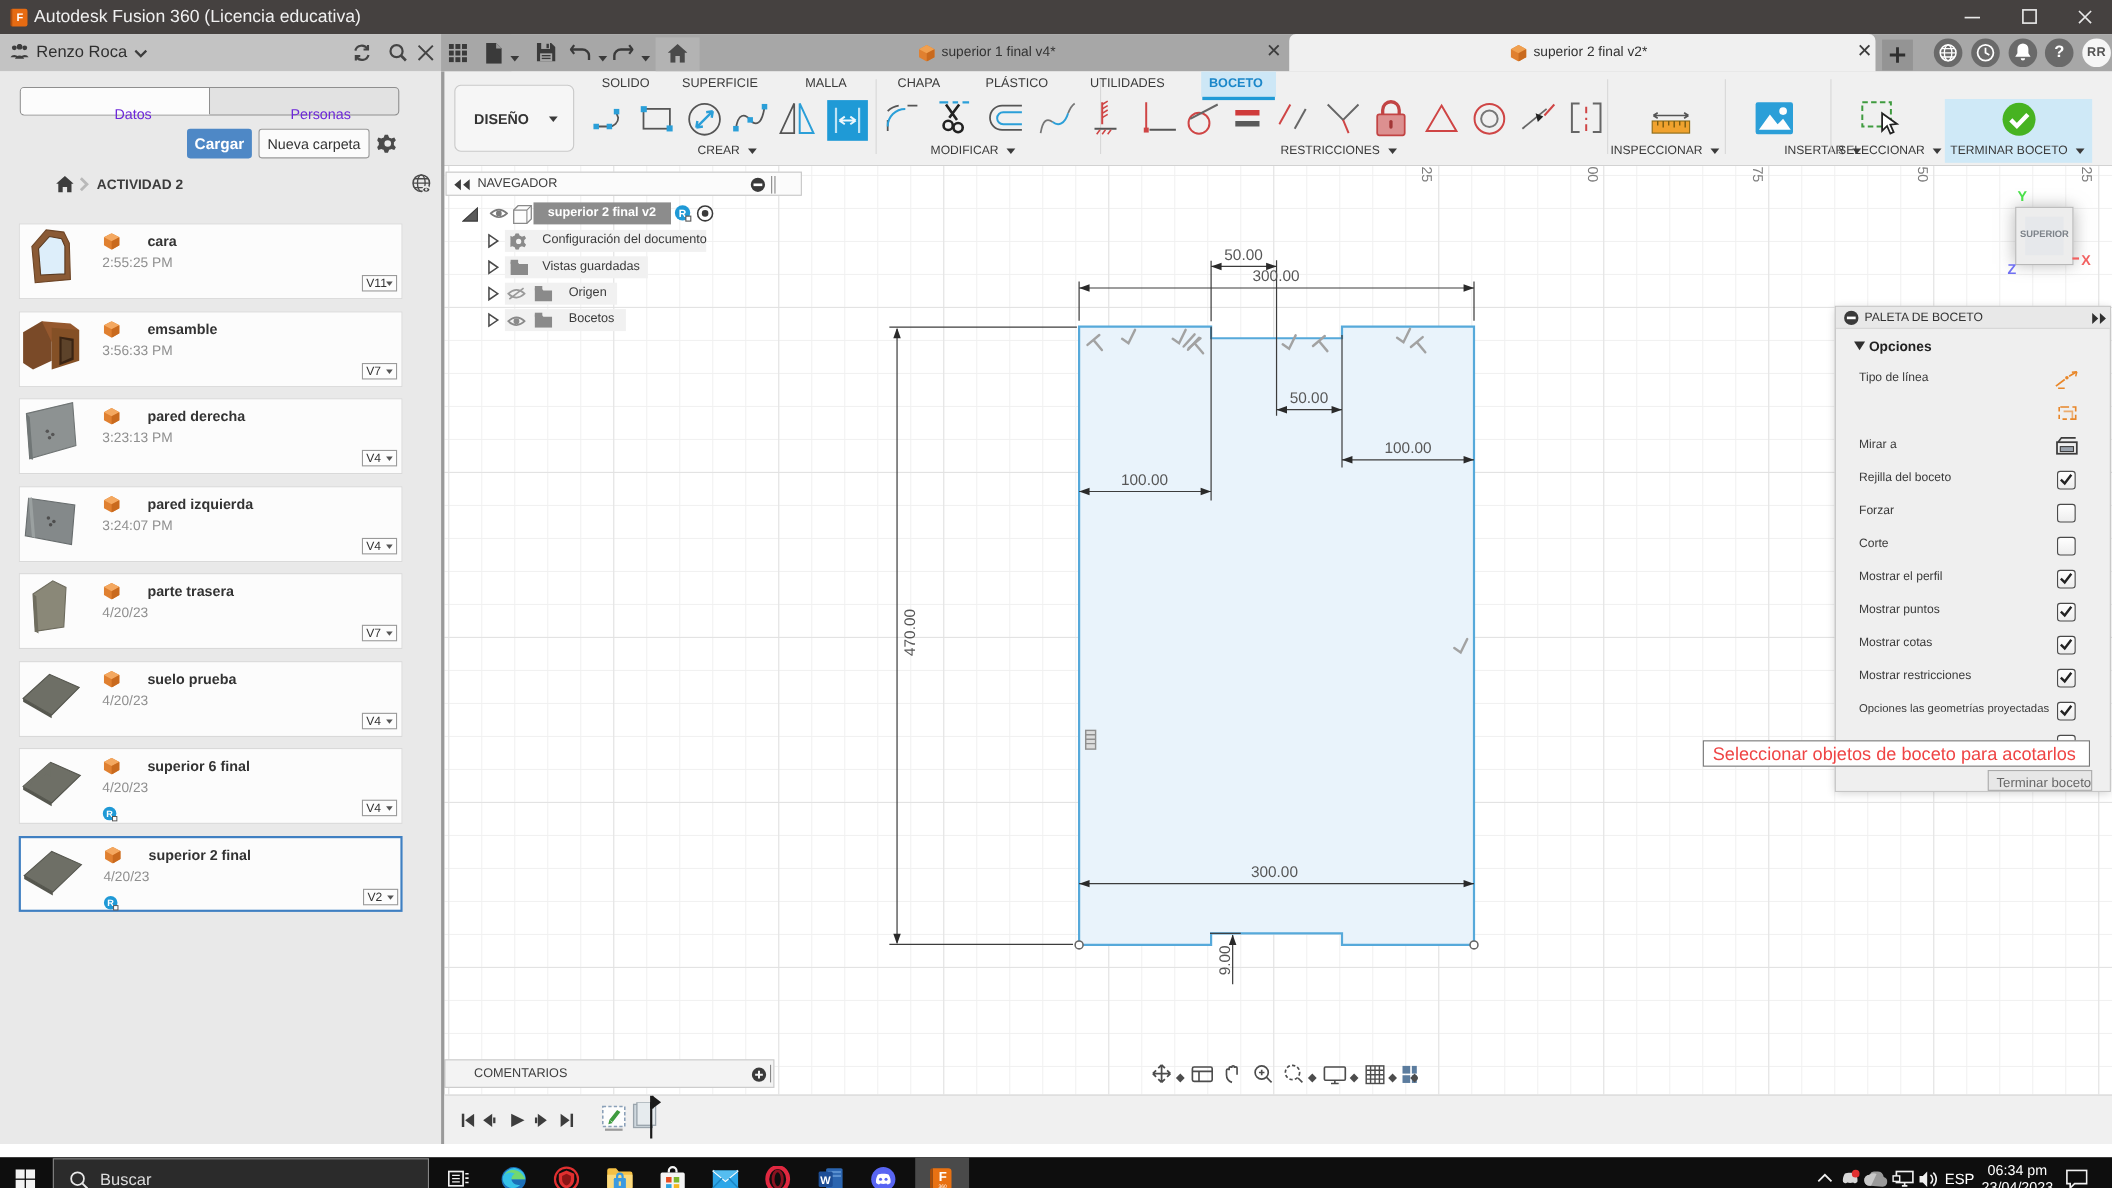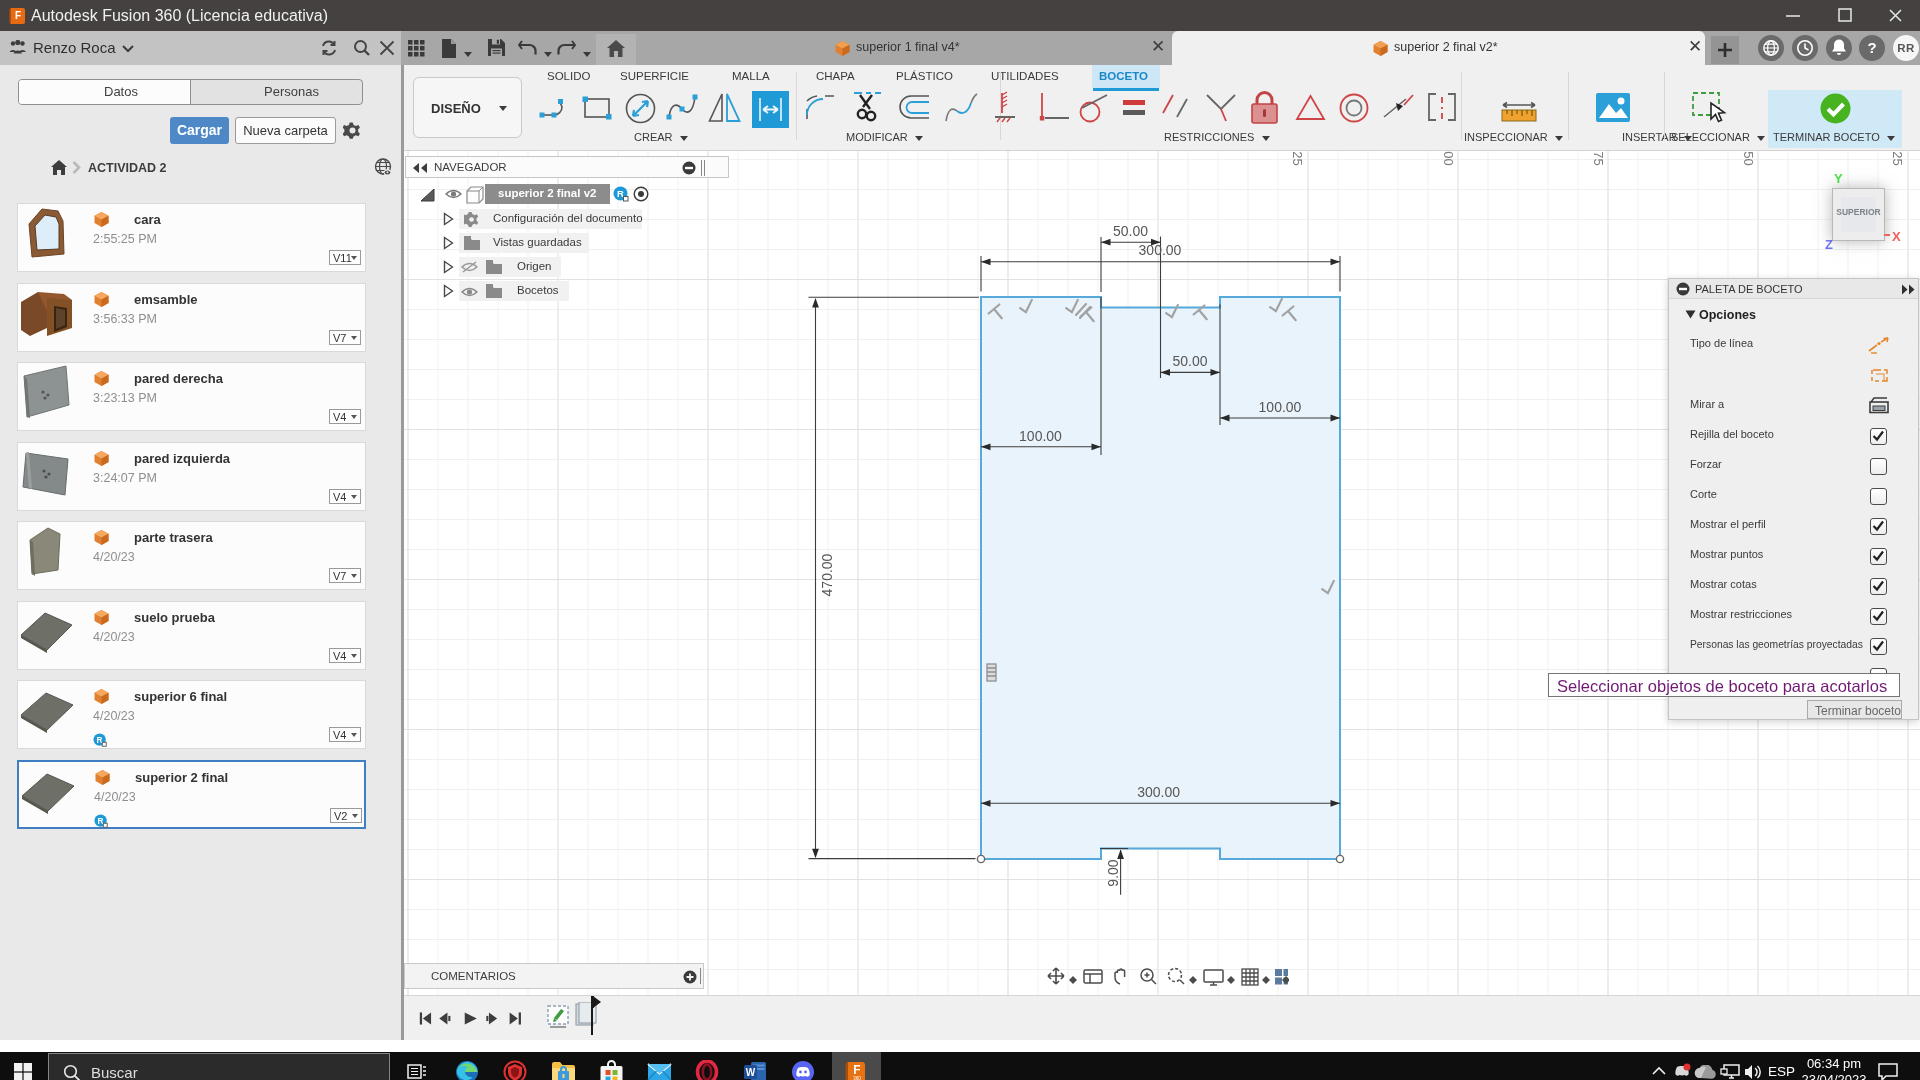--- a/index.html
+++ b/index.html
@@ -26,21 +26,21 @@
 .gsep { position:absolute; top:7px; height:68px; width:1px; background:#d8d8d8; }
 .dropcaret { display:inline-block; width:0; height:0; border-left:4px solid transparent; border-right:4px solid transparent; border-top:5px solid #3a3a3a; margin-left:4px; vertical-align:middle; }
 #diseno { position:absolute; left:12px; top:12px; width:109px; height:61px; background:#f6f6f6; border:1px solid #c9c9c9; border-radius:6px; }
 #diseno span { position:absolute; left:17px; top:23px; font-size:13px; font-weight:bold; color:#333; }
 .ricon { position:absolute; top:26px; }
 #terminar { position:absolute; left:1367px; top:25px; width:134px; height:58px; background:#cfe9f7; }
 
 #lpanel { left:0; top:65px; width:401px; height:975px; background:#e9e9e9; }
 #lpanel .seg { position:absolute; left:18px; top:14px; width:345px; height:26px; border:1px solid #8f8f8f; border-radius:4px; background:#e2e2e2; }
 #lpanel .seg .datos { position:absolute; left:0; top:0; width:172px; height:24px; background:#fcfcfc; border-right:1px solid #8f8f8f; border-radius:3px 0 0 3px; }
-#lpanel .seg span { font-size:13px; color:#404040; }
+#lpanel .seg span { font-size:13px; color:#6d28d9;margin-top:12px; }
 #cargar { position:absolute; left:170px; top:52px; width:59px; height:27px; background:#4e88c6; border-radius:3px; color:#fff; font-size:14px; font-weight:bold; text-align:center; line-height:26px; }
 #nuevac { position:absolute; left:235px; top:52px; width:101px; height:27px; background:#fbfbfb; border:1px solid #9a9a9a; border-radius:3px; color:#333; font-size:13px; text-align:center; line-height:25px; }
 #bcrumb { position:absolute; left:12px; top:93px; width:360px; height:20px;margin-left:20px; }
 #bcrumb b { position:absolute; left:37px; top:3px; font-size:12.5px; color:#3d3d3d; }
 .card { position:absolute; left:17px; width:349px; height:69px; background:#fcfcfc; border:1px solid #d9d9d9; }
 .card.sel { border:2px solid #3f7fc1; }
 .card .nm { position:absolute; left:95px; top:8px; font-size:13px; font-weight:bold; color:#333;margin-left:21px; }
 .card .tm { position:absolute; left:75px; top:28px; font-size:12.5px; color:#8f8f8f; }
 .card .vb { position:absolute; left:311px; top:46px; width:32px; height:15px; border:1px solid #9a9a9a; background:#fdfdfd; }
 .card .vb span { position:absolute; left:3px; top:0px; font-size:11px; color:#333; line-height:14px; }
@@ -67,21 +67,21 @@
 #coment { position:absolute; left:0; top:812px; width:300px; height:26px; background:#f3f3f3; border:1px solid #c9c9c9; }
 #coment span { position:absolute; left:26px; top:6px; font-size:11.5px; color:#3d3d3d; }
 
 #paleta { position:absolute; left:1264px; top:127px; width:251px; height:442px; background:#efefef; border:1px solid #c5c5c5; box-shadow:0 2px 8px rgba(0,0,0,0.18); }
 #paleta .phead { position:absolute; left:0; top:0; width:249px; height:20px; background:#e8e8e8; border-bottom:1px solid #d5d5d5; }
 #paleta .phead span { position:absolute; left:26px; top:4px; font-size:11px; color:#333; }
 #paleta .opc { position:absolute; left:30px; top:29px; font-size:12.5px; font-weight:bold; color:#222; }
 .prow { position:absolute; left:21px; font-size:11px; white-space:nowrap; color:#3a3a3a; }
 .pchk { position:absolute; left:201px; width:17px; height:17px; background:linear-gradient(#ffffff,#ededed); border:1.5px solid #4a4a4a; border-radius:3px; }
 #tooltip { position:absolute; left:1144px; top:522px; width:352px; height:24px; background:#fff; border:1px solid #767676; }
-#tooltip span { position:absolute; left:8px; top:3px; font-size:16.5px;  color:#701a75; white-space:nowrap; }
+#tooltip span { position:absolute; left:8px; top:3px; font-size:16.5px;  color:#ef4444; white-space:nowrap; }
 #termbtn { position:absolute; left:1403px; top:549px; width:95px; height:19px; white-space:nowrap; overflow:hidden; background:#e7e7e7; border:1px solid #ababab; }
 #termbtn span { position:absolute; left:7px; top:3px; font-size:12px; color:#686868; }
 
 #timeline { left:404px; top:995px; width:1516px; height:45px; background:#f0f0f0; border-top:1px solid #d5d5d5; }
 
 #taskbar { left:0; top:1040px; width:1920px; height:40px; background:#0e0e0e;margin-top:12px; }
 #search { position:absolute; left:48px; top:1px; width:342px; height:39px; background:#2b2b2b; border:1px solid #858585; }
 #search span { position:absolute; left:42px; top:10px; font-size:15px; color:#dedede; }
 .appul { position:absolute; top:37px; height:3px; background:#9d9d9d; }
 .tray { position:absolute; color:#fff; }
@@ -852,21 +852,21 @@
           <svg width="14" height="14" viewBox="0 0 14 14">
             <path d="M2.5 7 L6 10.5 L12 2.5" fill="none" stroke="#222" stroke-width="2.2"></path>
           </svg>
         </div>
     <div class="prow" style="top:329px">Mostrar restricciones</div>
         <div class="pchk" style="top:328.5px">
           <svg width="14" height="14" viewBox="0 0 14 14">
             <path d="M2.5 7 L6 10.5 L12 2.5" fill="none" stroke="#222" stroke-width="2.2"></path>
           </svg>
         </div>
-    <div class="prow" style="top:360px;font-size:10.3px">Personas las geometrías proyectadas</div>
+    <div class="prow" style="top:360px;font-size:10.3px">Opciones las geometrías proyectadas</div>
         <div class="pchk" style="top:358.5px">
           <svg width="14" height="14" viewBox="0 0 14 14">
             <path d="M2.5 7 L6 10.5 L12 2.5" fill="none" stroke="#222" stroke-width="2.2"></path>
           </svg>
         </div>
     <div class="pchk" style="top:388.5px"></div>
   </div>
   <div id="tooltip">
         <span>Seleccionar objetos de boceto para acotarlos</span>
       </div>

